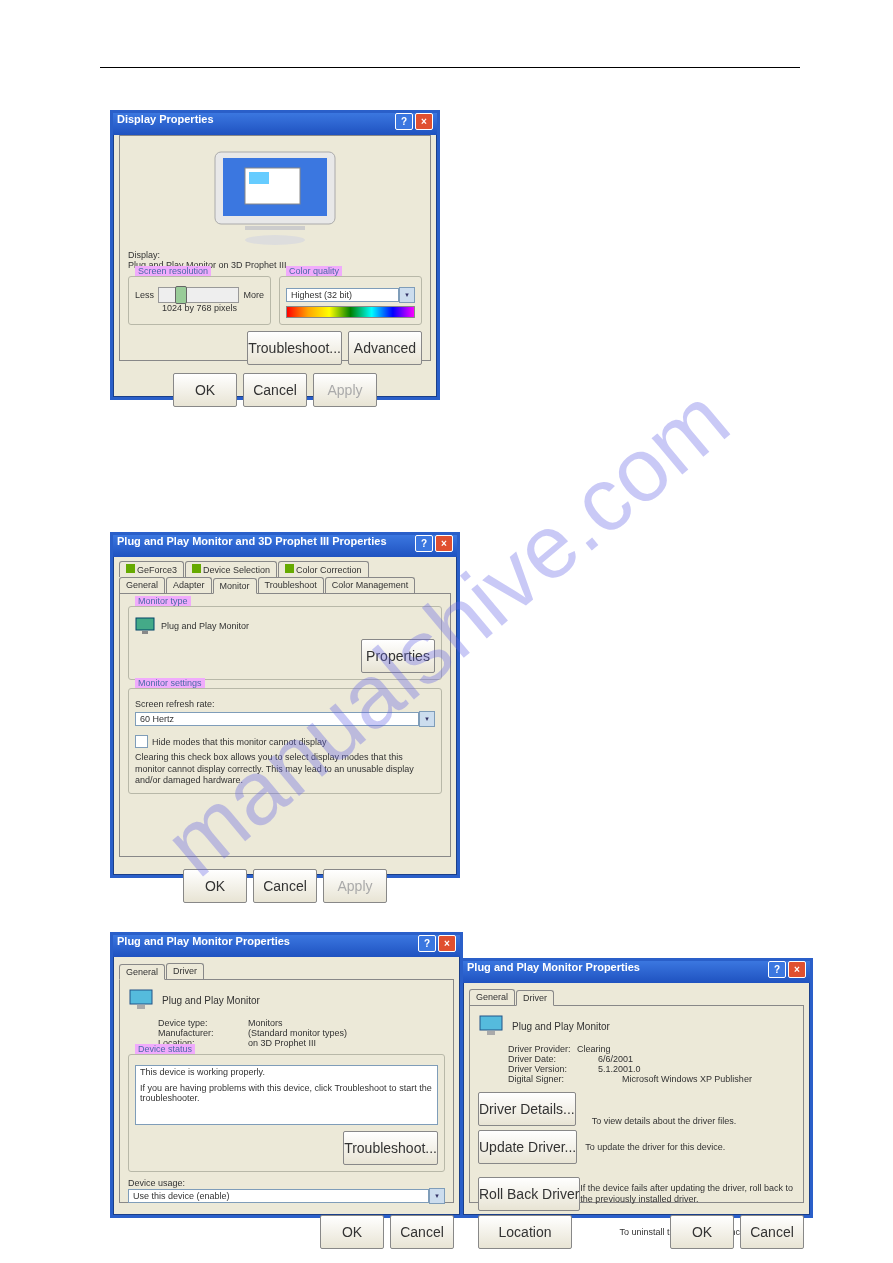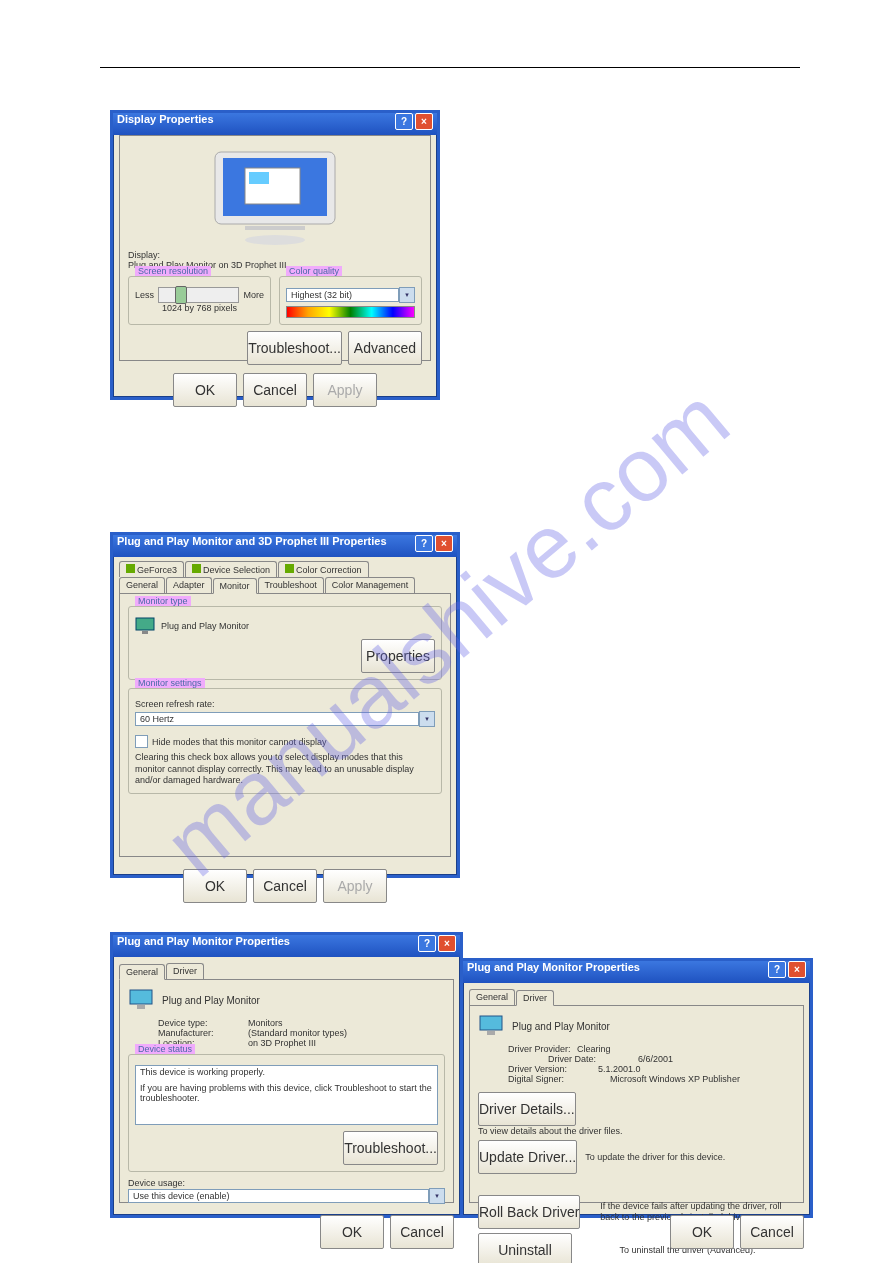--- a/index.html
+++ b/index.html
@@ -215,48 +215,48 @@
             <rect x="2" y="2" width="22" height="14" fill="#5bd" stroke="#258"></rect>
             <rect x="9" y="17" width="8" height="4" fill="#aaa"></rect>
           </svg>
         <span class="label" style="font-size:10px;">Plug and Play Monitor</span>
       </div>
       <div style="margin:6px 0 0 30px;">
         <div style="display:flex;">
             <span class="label" style="width:69px;">Driver Provider:</span>
             <span class="label">Clearing</span>
           </div>
-        <div style="display:flex;margin-left:40px;">
+        <div style="display:flex;">
             <span class="label" style="width:90px;">Driver Date:</span>
             <span class="label">6/6/2001</span>
           </div>
         <div style="display:flex;">
             <span class="label" style="width:90px;">Driver Version:</span>
             <span class="label">5.1.2001.0</span>
           </div>
         <div style="display:flex;">
-            <span class="label" style="width:102px;">Digital Signer:</span>
+            <span class="label" style="width:114px;">Digital Signer:</span>
             <span class="label">Microsoft Windows XP Publisher</span>
           </div>
       </div>
       <div style="margin-top:8px;">
-        <div style="display:flex;align-items:flex-start;gap:0;margin-bottom:4px;flex-direction:column;">
+        <div style="display:flex;align-items:flex-end;gap:16px;margin-bottom:4px;">
             <div class="btn" style="min-width:92px;">Driver Details...</div>
             <span class="label" style="flex:1;">To view details about the driver files.</span>
           </div>
-        <div style="display:flex;align-items:center;gap:8px;margin-bottom:21px;">
+        <div style="display:flex;align-items:center;gap:8px;margin-bottom:13px;">
             <div class="btn" style="min-width:92px;">Update Driver...</div>
             <span class="label" style="flex:1;">To update the driver for this device.</span>
           </div>
-        <div style="display:flex;align-items:center;gap:20px;margin-bottom:4px;">
+        <div style="display:flex;align-items:center;gap:0;margin-bottom:4px;">
             <div class="btn" style="min-width:92px;">Roll Back Driver</div>
             <span class="label" style="flex:1;line-height:1.2;">If the device fails after updating the driver, roll back to the previously installed driver.</span>
           </div>
         <div style="display:flex;align-items:center;gap:8px;">
-            <div class="btn" style="min-width:92px;">Uninstall</div>
+            <div class="btn" style="min-width:92px;">Location</div>
             <span class="label" style="flex:1;text-align:center;">To uninstall the driver (Advanced).</span>
           </div>
       </div>
     </div>
     <div class="btnrow">
       <div class="btn">OK</div>
       <div class="btn">Cancel</div>
     </div>
   </div>
 

